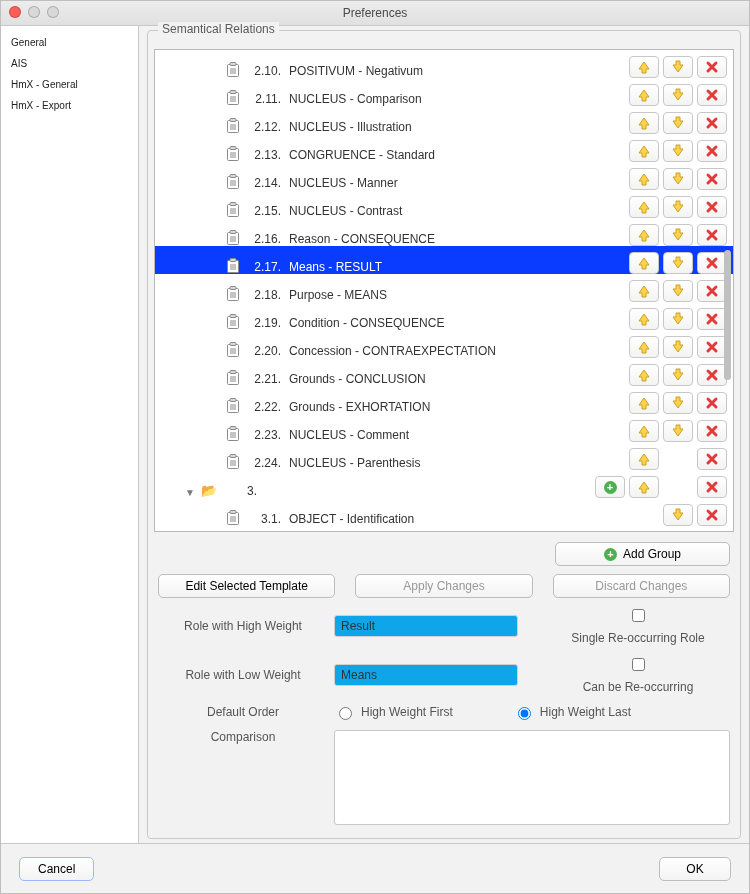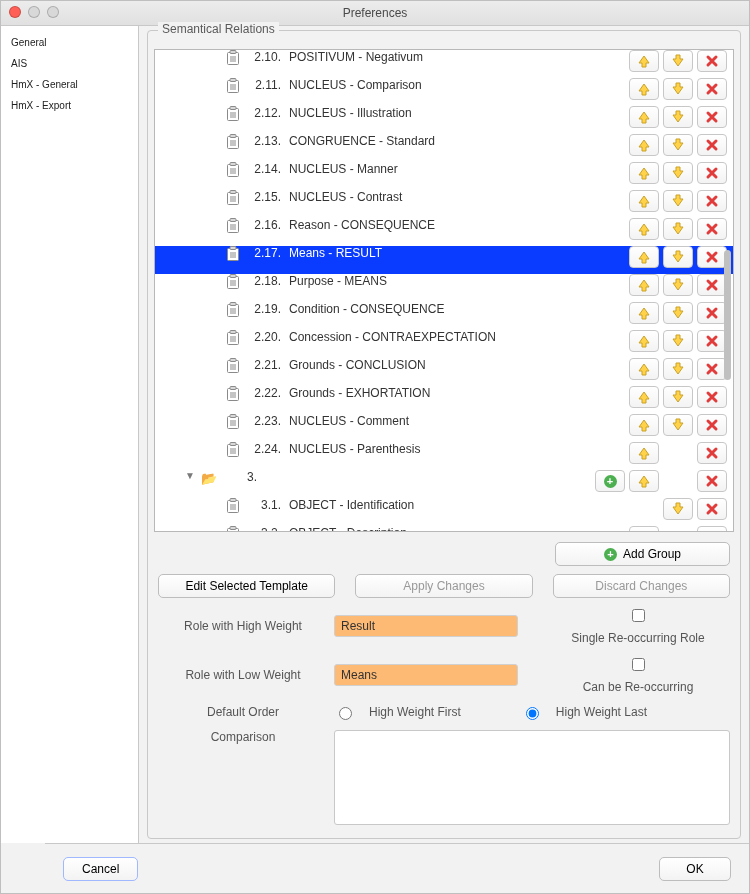--- a/index.html
+++ b/index.html
@@ -13,47 +13,47 @@
   .title { font-size:12px; color:#4a4a4a;}
   .body { flex:1; display:flex; min-height:0;}
   .sidebar { width:138px; border-right:1px solid #c8c8c8; background:#fff; padding-top:6px;}
   .sidebar-item { padding:2px 10px; font-size:10px; color:#222; cursor:default; line-height:17px;}
   .sidebar-item.selected { background:#1a63ff; color:#fff;}
   .main { flex:1; display:flex; flex-direction:column; padding:4px 8px 4px 8px; min-width:0;}
   .fieldset { position:relative; border:1px solid #c8c8c8; border-radius:4px; padding:18px 6px 10px 6px; flex:1; display:flex; flex-direction:column; min-height:0;}
   .legend { position:absolute; left:10px; top:-9px; background:#f2f2f2; padding:0 4px; color:#5a5a5a; font-size:12px;}
   .list-wrap { flex:1; border:1px solid #b8b8b8; background:#fff; overflow:hidden; position:relative; min-height:0;}
   .list-scroll { position:absolute; inset:0; overflow-y:auto; overflow-x:hidden; padding-right:0;}
-  .row { display:flex; align-items:flex-start; height:28px; padding:0 6px 0 4px; gap:4px;}
+  .row { display:flex; align-items:flex-end; height:28px; padding:0 6px 0 4px; gap:4px;}
   .row.selected { background:#0a3cff; color:#fff;}
   .row .indent { width:20px; display:inline-block;}
   .row .expander { width:14px; text-align:center; color:#7a7a7a; font-size:10px;}
   .row .icon { width:16px; height:16px; display:inline-flex; align-items:center; justify-content:center;}
   .row .num { width:40px; text-align:right; padding-right:4px;}
   .row .label { flex:1; white-space:nowrap; overflow:hidden; text-overflow:ellipsis;}
   .row .btns { display:flex; gap:4px;}
   .ibtn { width:30px; height:22px; border:1px solid #c7c7c7; border-radius:4px; background:linear-gradient(#ffffff,#f3f3f3); display:inline-flex; align-items:center; justify-content:center; font-size:13px; cursor:pointer;}
   .ibtn.blank { visibility:hidden;}
   .folder-icon { color:#e6a23c; font-size:13px;}
   .clip-icon svg { display:block;}
   .below { padding:10px 4px 0 4px; display:flex; flex-direction:column; gap:8px;}
   .addrow { display:flex; justify-content:flex-end;}
   .wide-btn { height:24px; border:1px solid #bdbdbd; border-radius:5px; background:linear-gradient(#ffffff,#f3f3f3); padding:0 22px; font-size:12px; display:inline-flex; align-items:center; gap:6px; cursor:pointer; min-width:175px; justify-content:center;}
   .wide-btn.disabled { color:#999;}
   .three-btns { display:flex; gap:20px;align-items:center; }
   .three-btns .wide-btn { flex:1; min-width:0;}
   .form { display:grid; grid-template-columns:170px 1fr 16px 1fr; column-gap:6px; row-gap:10px; align-items:center;}
   .form label { text-align:center; color:#555; font-size:12px;}
-  .tinput { height:22px; border:1px solid #d0d0d0; border-radius:3px; background:#fdba74; padding:0 6px; font-size:12px; color:#333; width:100%;}
+  .tinput { height:22px; border:1px solid #d0d0d0; border-radius:3px; background:#0ea5e9; padding:0 6px; font-size:12px; color:#333; width:100%;}
   .check { display:flex; align-items:center; gap:6px; color:#555;flex-direction:column;}
   .radio-row { grid-column:2 / span 3; display:flex; gap:60px; align-items:center; color:#555;}
-  .radio { display:inline-flex; gap:14px; align-items:center;}
+  .radio { display:inline-flex; gap:6px; align-items:center;}
   .desc-area { grid-column:2 / span 3;}
   textarea { width:100%; height:95px; border:1px solid #c8c8c8; border-radius:3px; background:#fff; resize:none; font-family:inherit; font-size:12px; padding:4px;}
-  .footer { height:50px; border-top:1px solid #c8c8c8; display:flex; align-items:center; justify-content:space-between; padding:0 18px;margin-left:44px;}
+  .footer { height:50px; border-top:1px solid #c8c8c8; display:flex; align-items:center; justify-content:space-between; padding:0 18px;}
   .footer .btn { height:24px; min-width:72px; border:1px solid #9fb8ff; border-radius:5px; background:linear-gradient(#ffffff,#f3f3f3); padding:0 18px; font-size:12px; cursor:pointer;}
   .footer .btn.ok { border-color:#bdbdbd;}
   .scrollbar-indicator { position:absolute; right:2px; top:200px; width:7px; height:130px; background:#c0c0c0; border-radius:4px;}
   .plus-circ { width:13px;height:13px;border-radius:50%;background:#4caf50;color:#fff;display:inline-flex;align-items:center;justify-content:center;font-weight:bold;font-size:11px;line-height:1;}
 </style>
 </head>
 <body>
 
 <div class="window">
 

